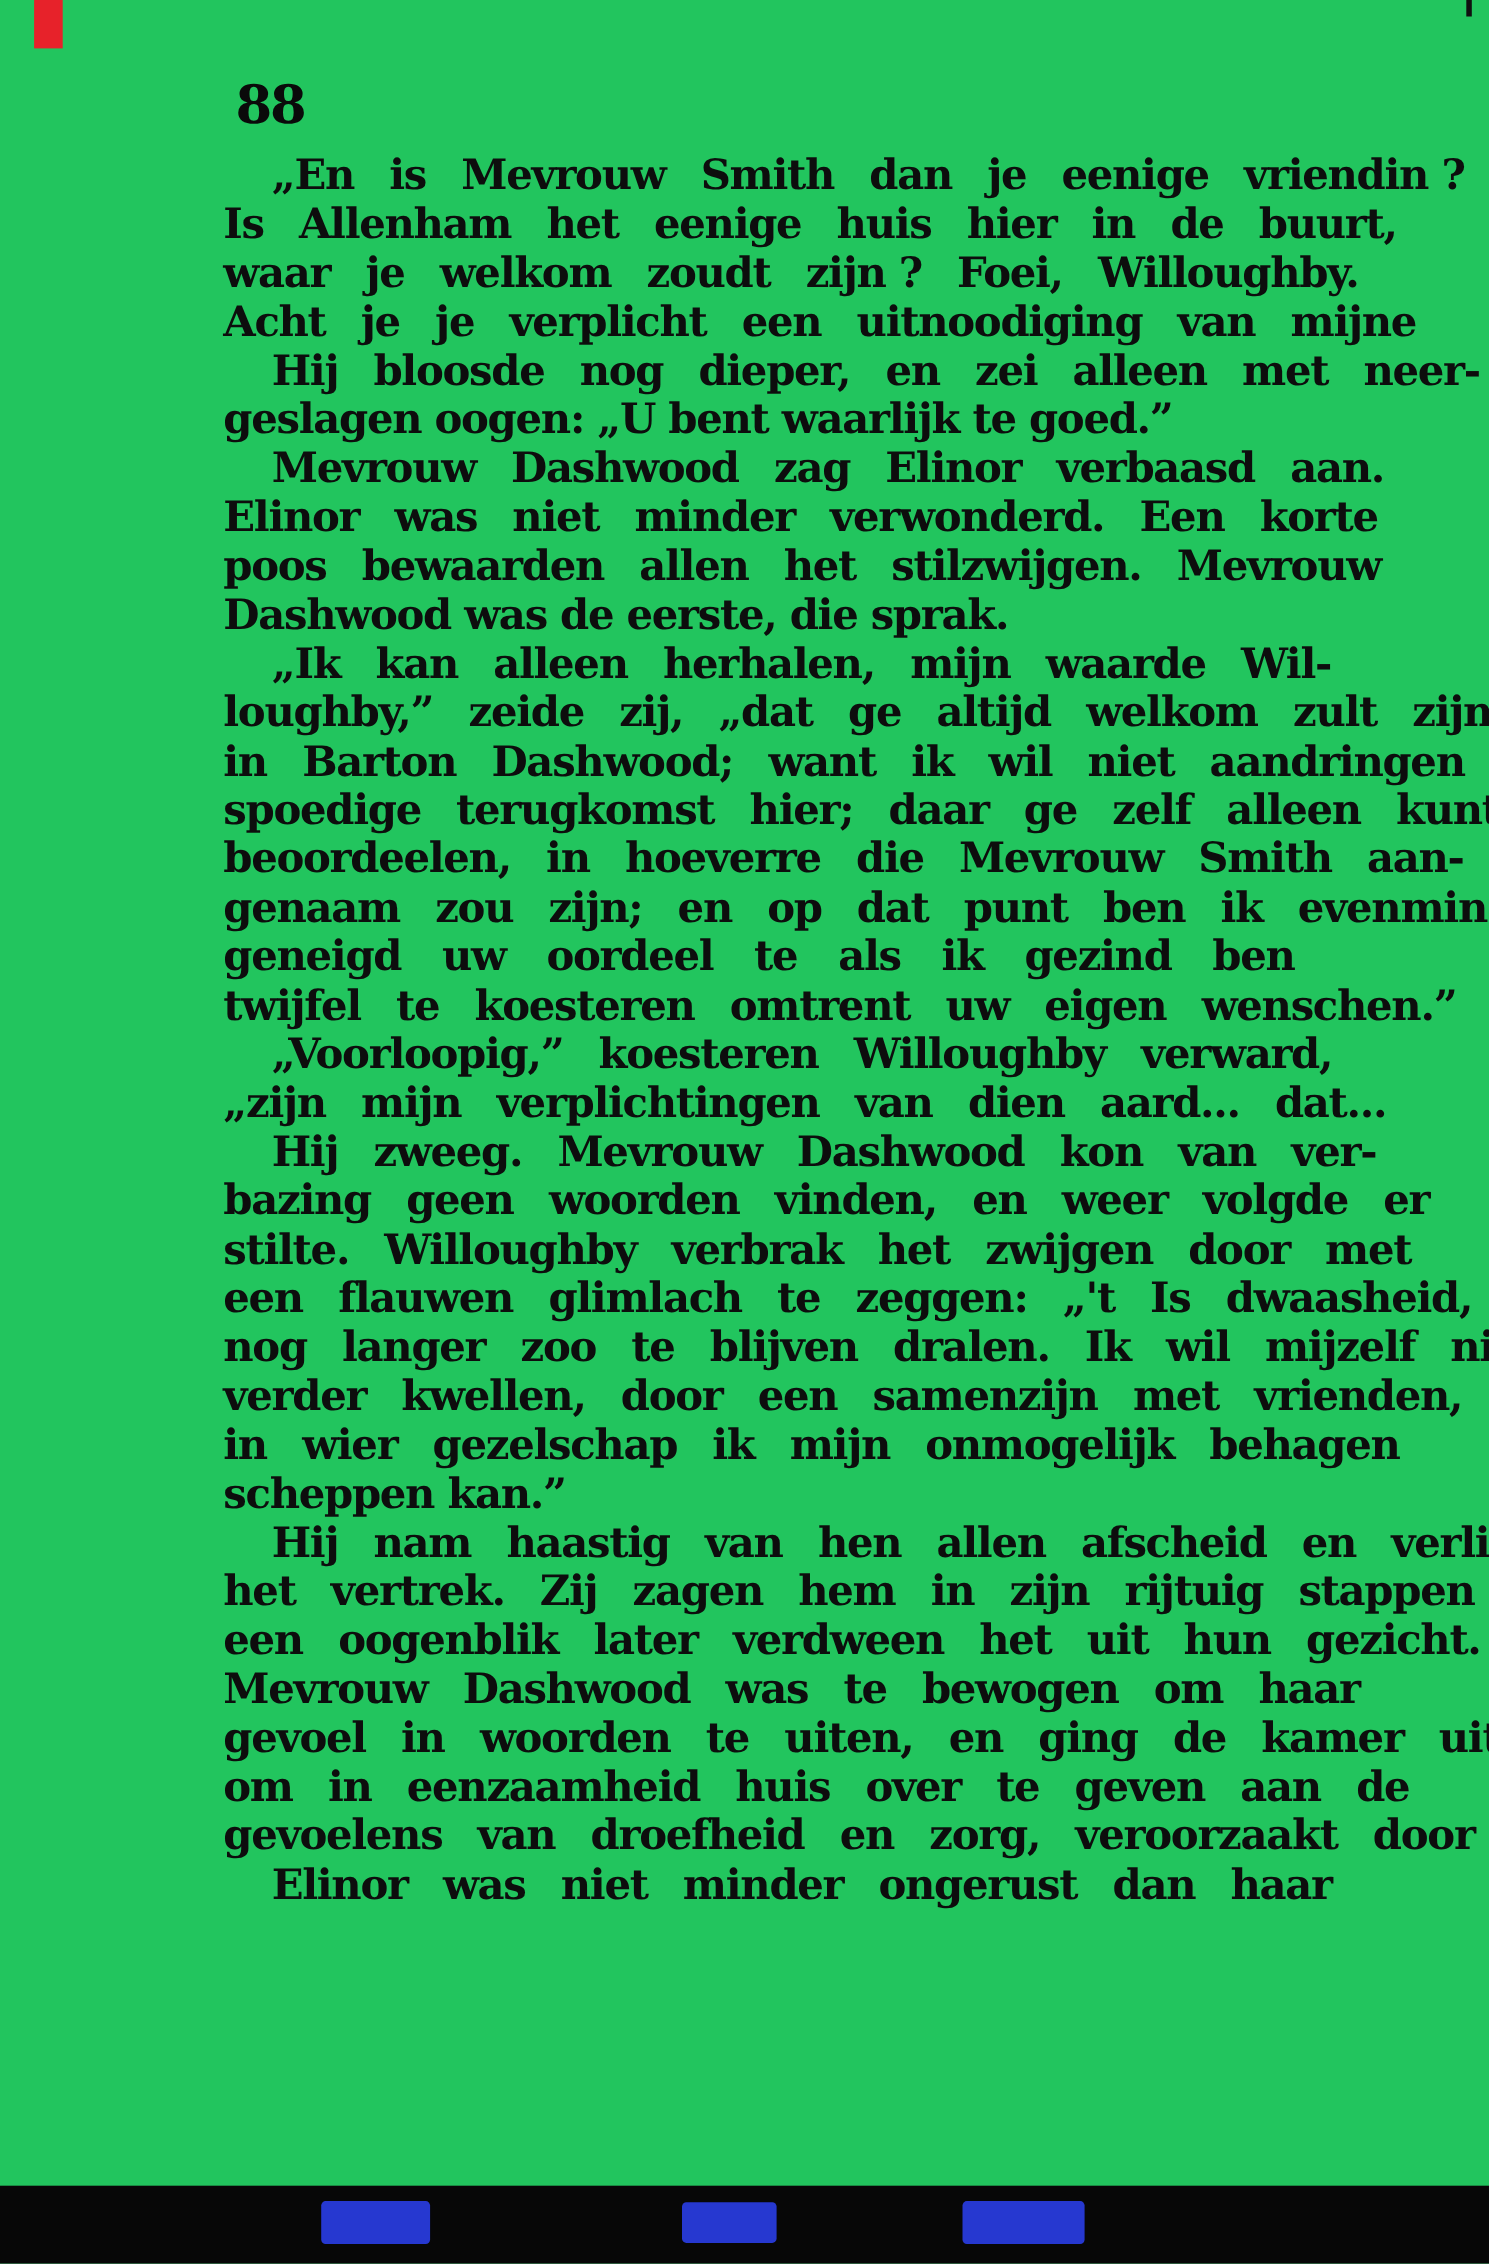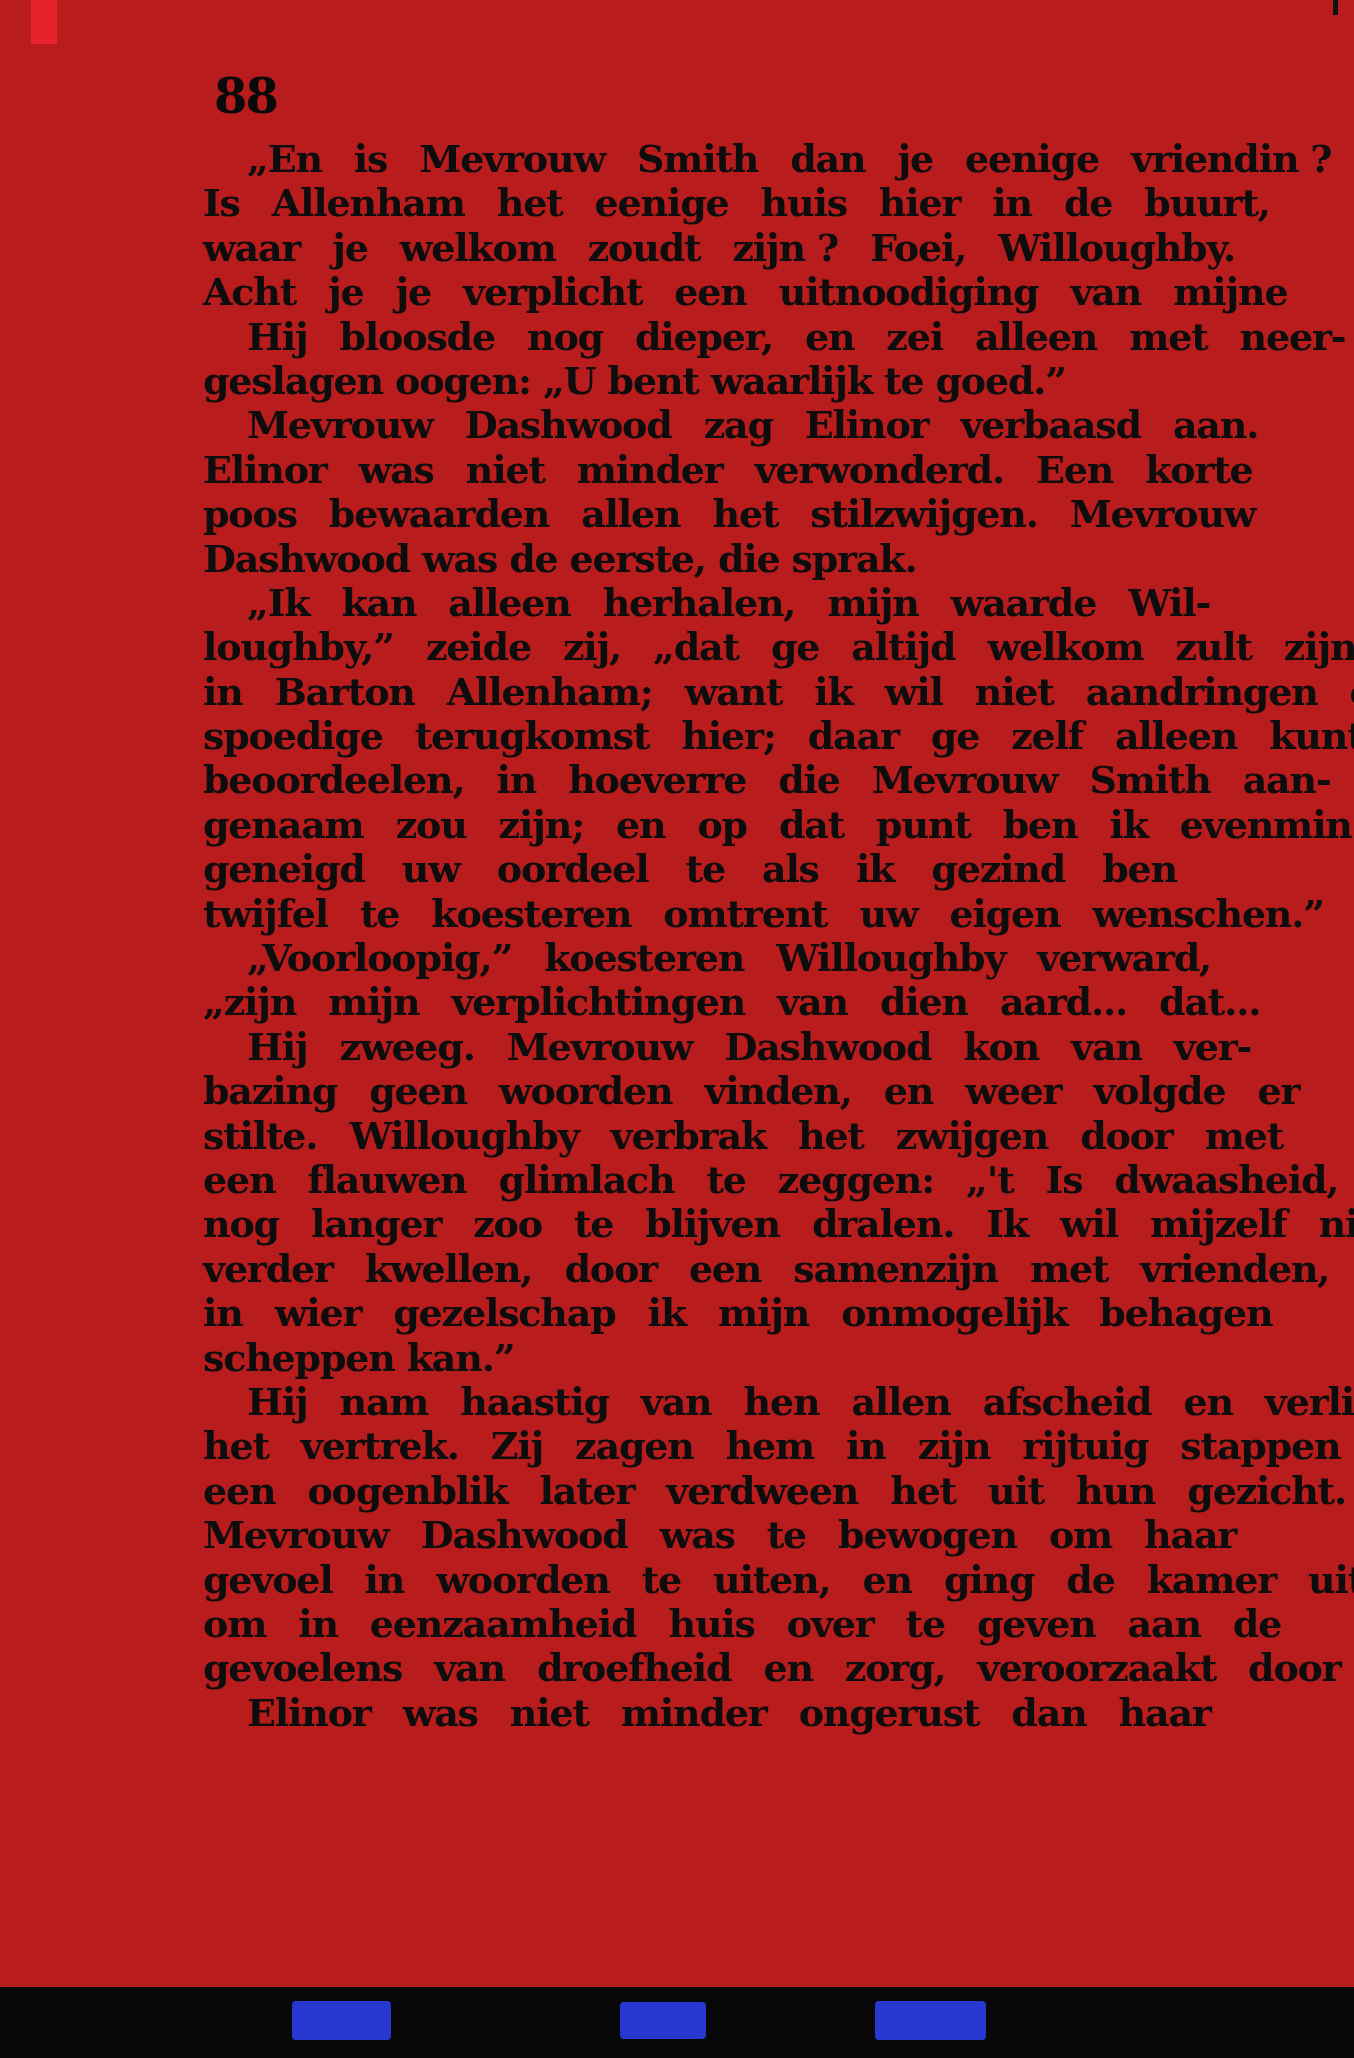--- a/index.html
+++ b/index.html
@@ -43,21 +43,21 @@
     background: #070707;
   }
   .frag { position: absolute; border-radius: 4px; background: #2638d0; }
   .frag-1 { left: 292px; top: 14px; width: 99px;  height: 39px; }
   .frag-2 { left: 620px; top: 15px; width: 86px;  height: 37px; }
   .frag-3 { left: 875px; top: 14px; width: 111px; height: 39px; }
 </style>
 </head>
 <body>
 
-<div class="page" style="color: rgb(13, 13, 13); background-color: #b91c1c;">
+<div class="page" style="color: rgb(13, 13, 13); background-color: #22c55e;">
 
   <div class="red-mark" style="background-color: rgb(231, 34, 42);"></div>
   <div class="edge-tick" style="background-color: rgb(16, 16, 16);"></div>
 
   <div class="page-number">88</div>
 
   <div class="text-block">
     <div class="ln j ind">
         <span>„En</span>
         <span>is</span>
@@ -152,21 +152,21 @@
         <span>„dat</span>
         <span>ge</span>
         <span>altijd</span>
         <span>welkom</span>
         <span>zult</span>
         <span>zijn</span>
       </div>
     <div class="ln j">
         <span>in</span>
         <span>Barton</span>
-        <span>Allenham;</span>
+        <span>Dashwood;</span>
         <span>want</span>
         <span>ik</span>
         <span>wil</span>
         <span>niet</span>
         <span>aandringen</span>
         <span>op</span>
         <span>uw</span>
       </div>
     <div class="ln j">
         <span>spoedige</span>

